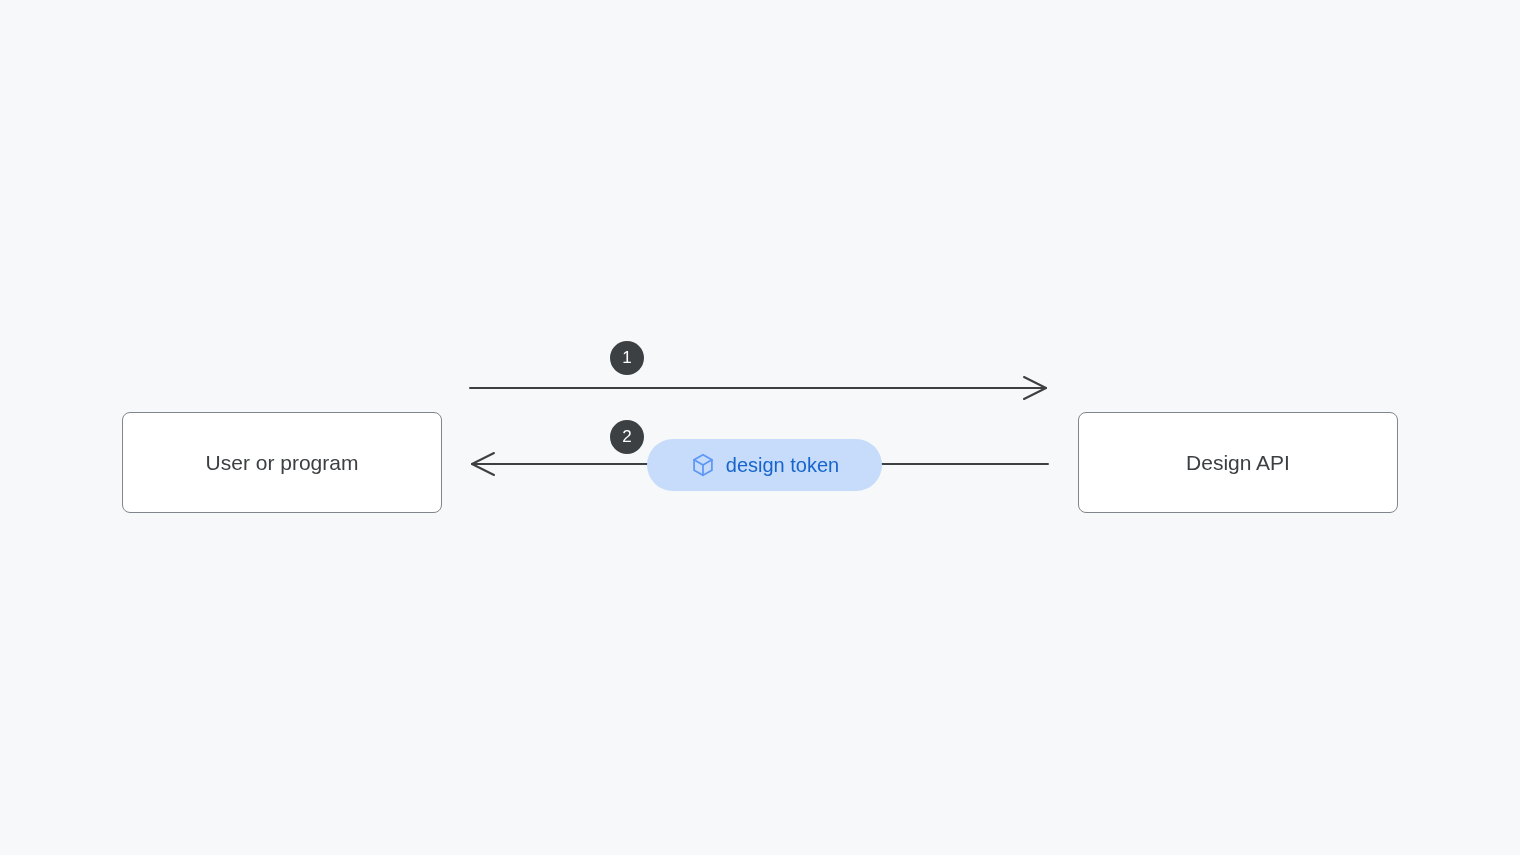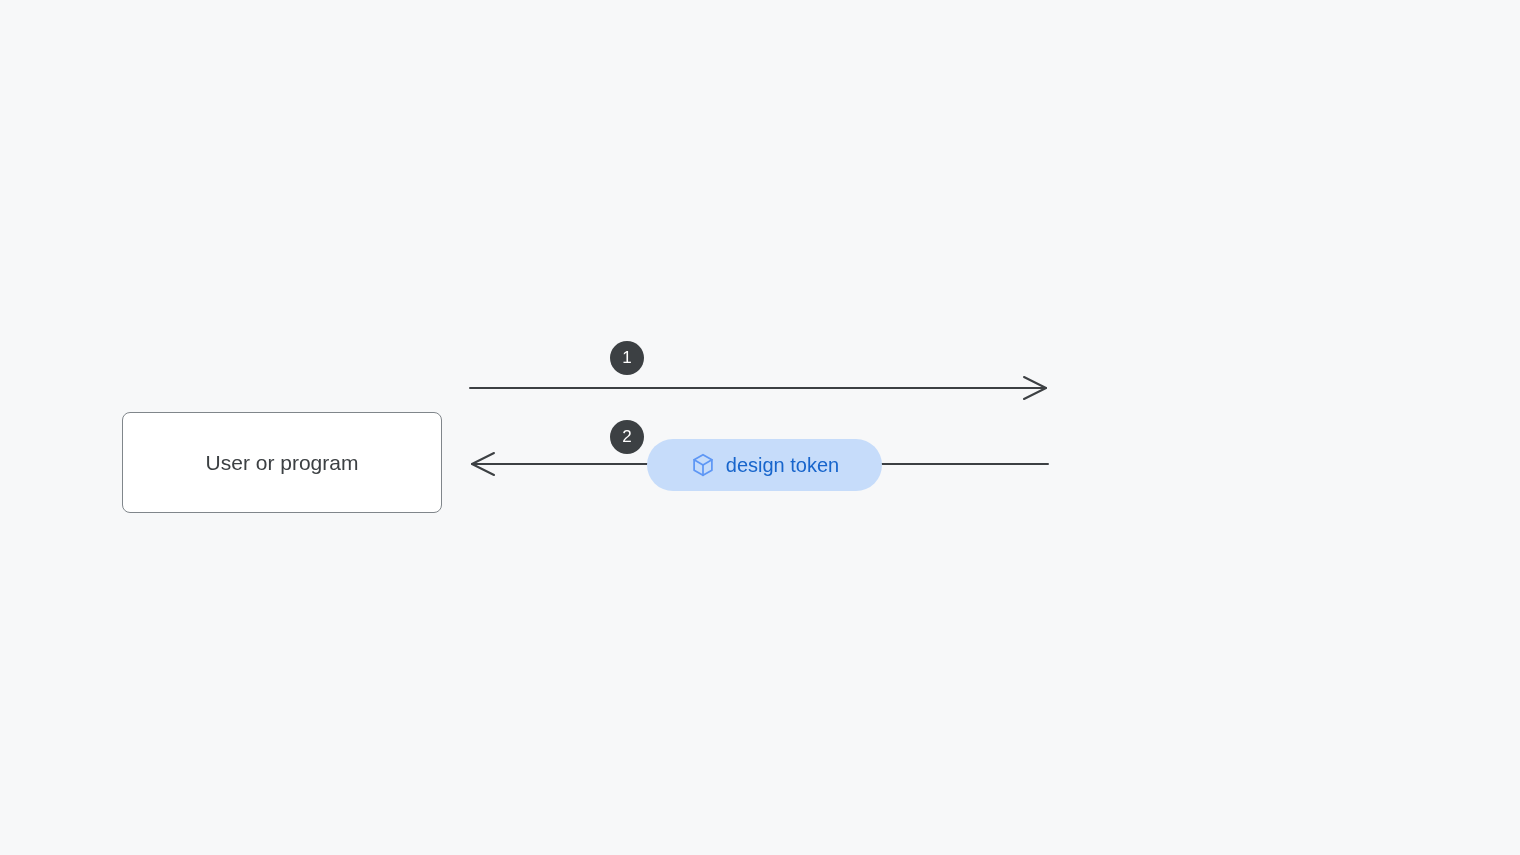--- a/index.html
+++ b/index.html
@@ -120,20 +120,23 @@
     <g>
       <line x1="1048" y1="464" x2="472" y2="464"></line>
       <polyline points="494,453 472,464 494,475"></polyline>
     </g>
   </svg>
 
   <div class="node node--left">
     <span>User or program</span>
   </div>
 
+  <div class="node node--right">
+    <span>Design API</span>
+  </div>
 
   <div class="badge badge--1">
     <span>1</span>
   </div>
 
 
   <div class="badge badge--2">
     <span>2</span>
   </div>
 

